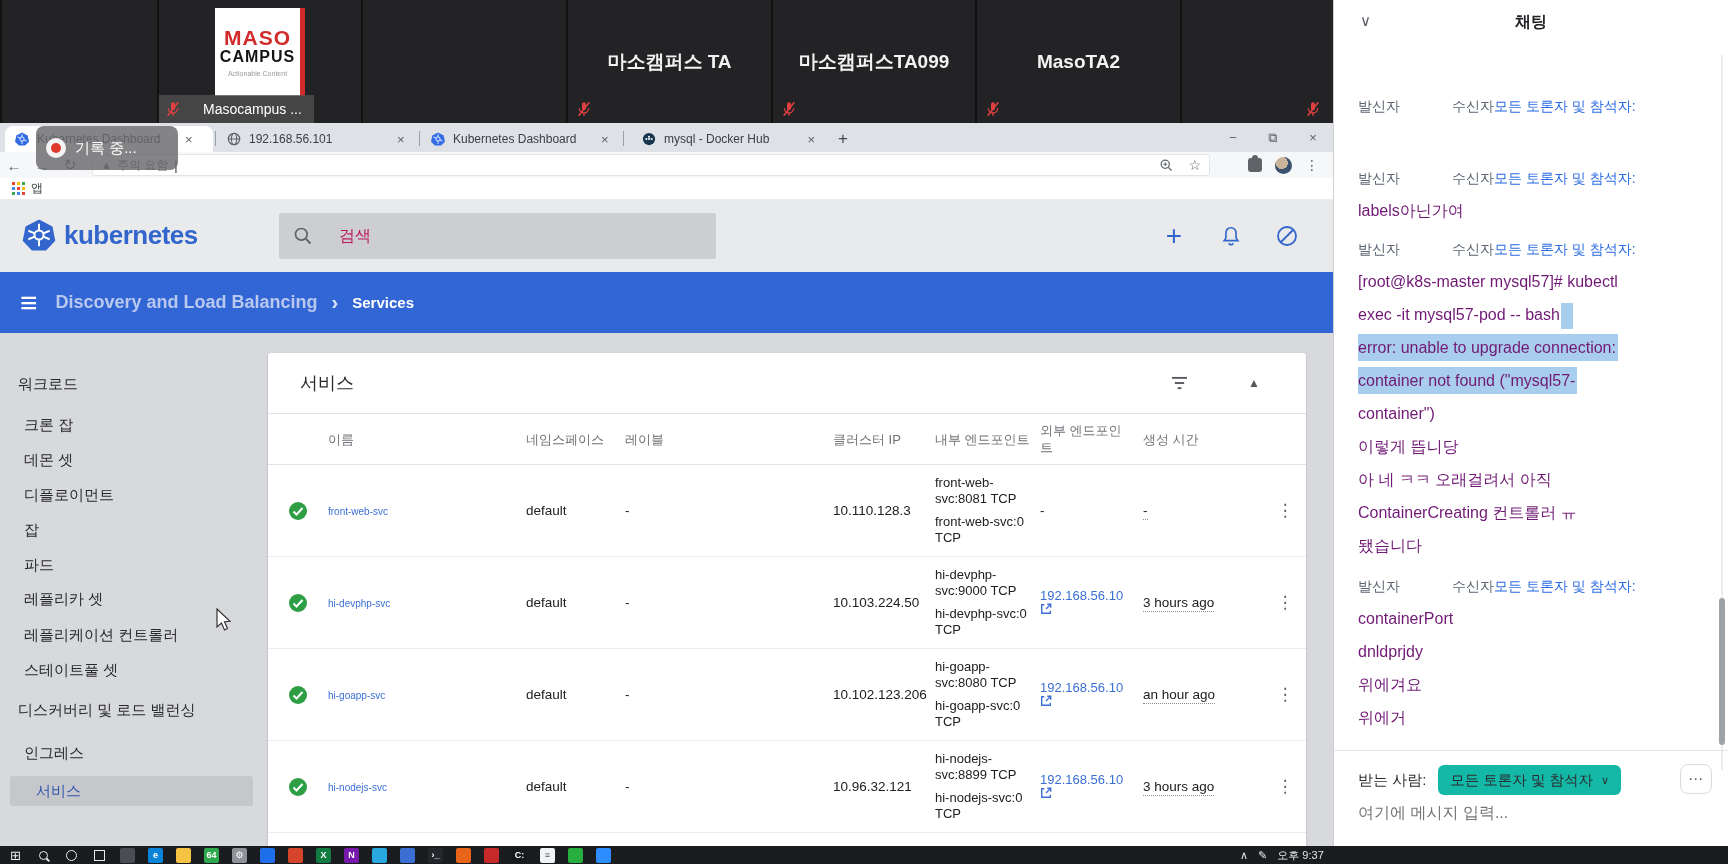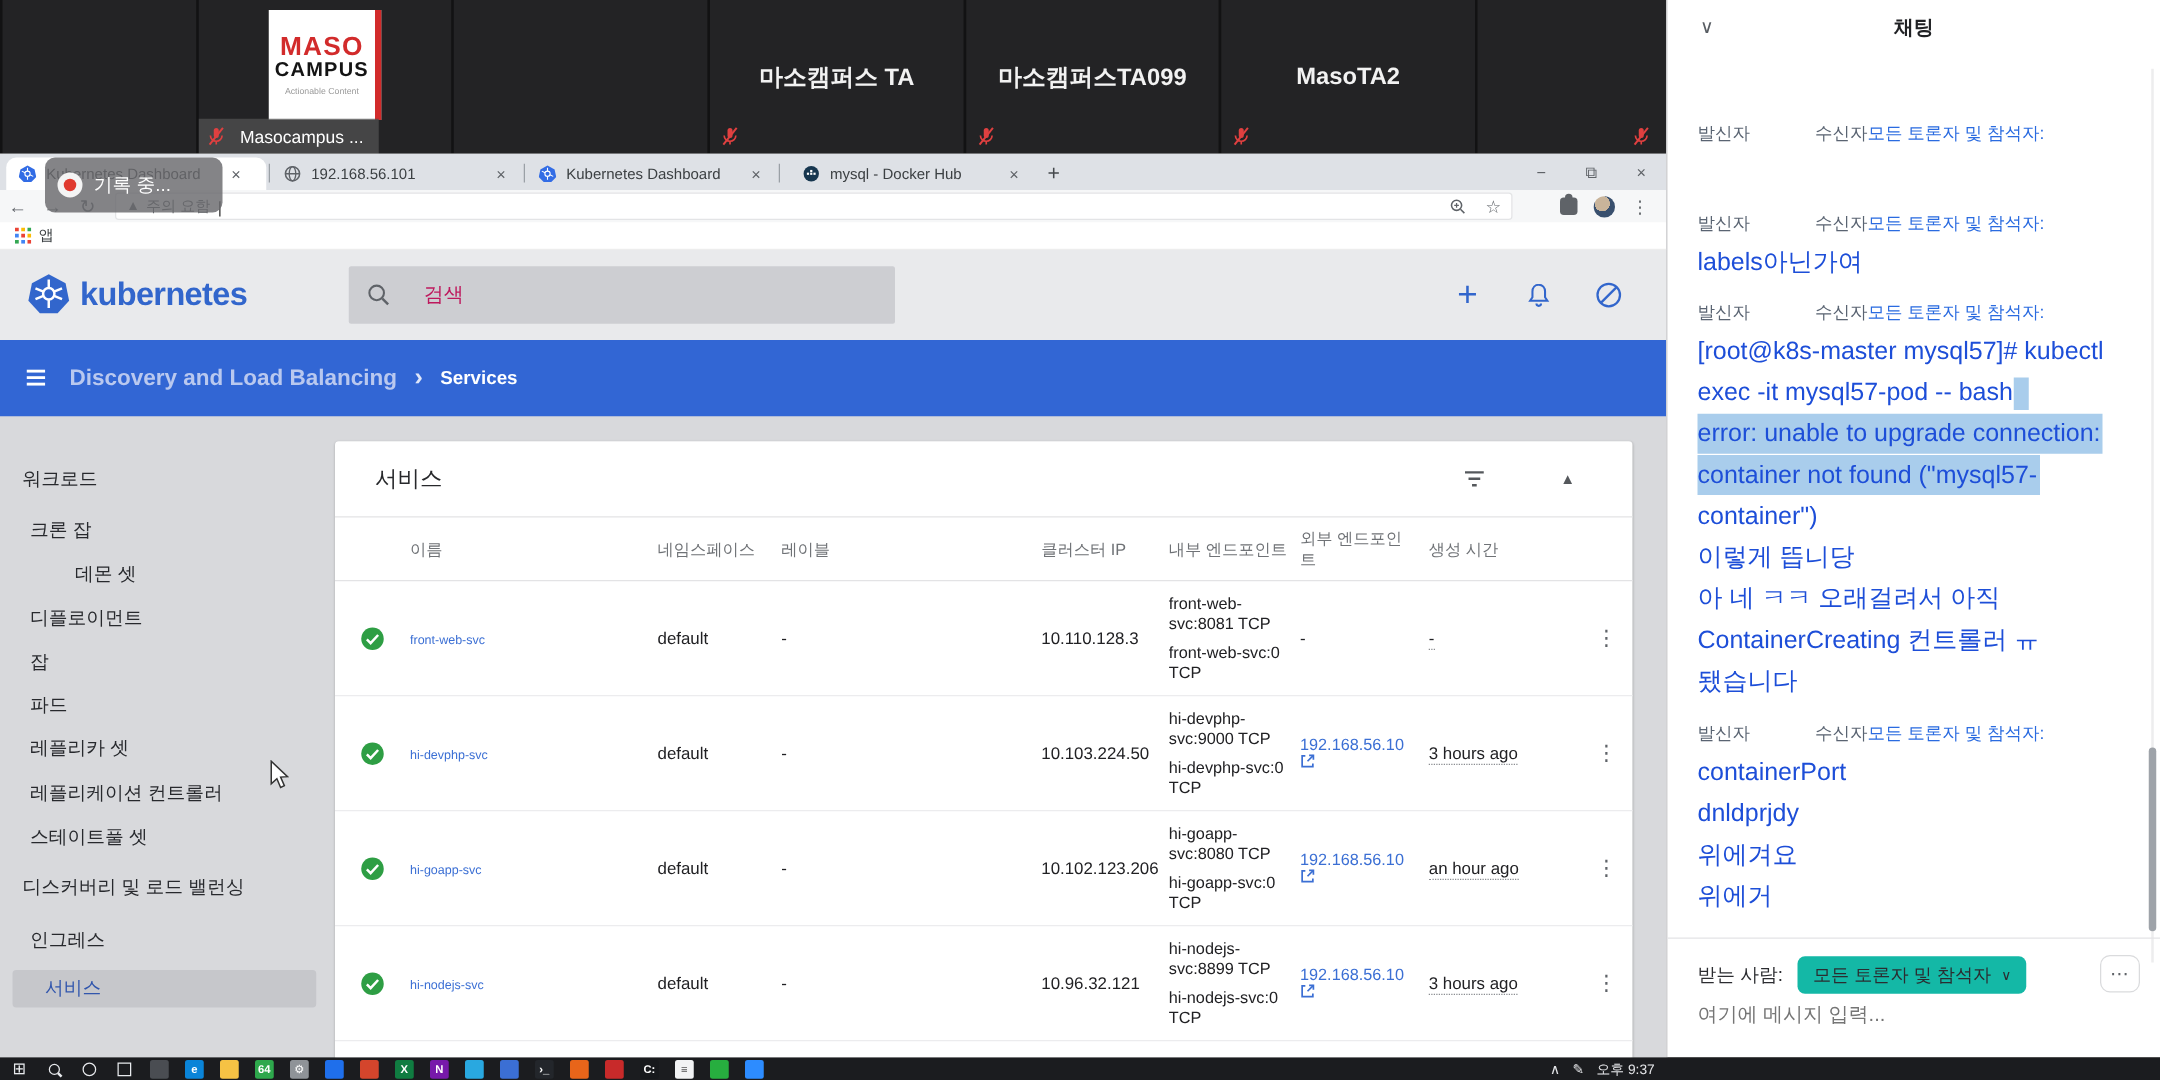--- a/index.html
+++ b/index.html
@@ -8,21 +8,21 @@
        -webkit-font-smoothing:antialiased;}
   .abs{position:absolute;}
 
   
   #conf{left:0;top:0;width:1333px;height:123px;background:#161617;overflow:hidden;}
   .tile{position:absolute;top:0;height:123px;background:#232325;border-left:2px solid #121213;box-sizing:border-box;}
   .tile-name{position:absolute;left:50%;top:50%;transform:translate(-50%,-50%);
              color:#f2f2f2;font-size:19px;font-weight:bold;white-space:nowrap;}
   .tile-mic{position:absolute;left:8px;bottom:6px;width:16px;height:16px;}
   .tile-label{position:absolute;left:0;bottom:0;height:28px;background:rgba(80,80,80,.78);
-              display:flex;align-items:center;gap:11px;padding:0 12px 0 6px;color:#fff;font-size:14px;}
+              display:flex;align-items:center;gap:22px;padding:0 12px 0 6px;color:#fff;font-size:14px;}
   .logo-card{position:absolute;left:50%;top:8px;transform:translateX(-50%);width:90px;height:88px;
              background:#fff;display:flex;flex-direction:column;align-items:center;justify-content:center;
              border-right:5px solid #d22b2b;box-sizing:border-box;}
   .logo-l1{color:#d22b2b;font-weight:bold;font-size:21px;letter-spacing:1px;line-height:21px;}
   .logo-l2{color:#141414;font-weight:bold;font-size:16px;letter-spacing:1px;line-height:18px;}
   .logo-l3{color:#9a9a9a;font-size:7px;margin-top:4px;}
 
   
   #rec{left:36px;top:126px;width:142px;height:44px;background:rgba(105,105,108,.82);border-radius:8px;
        display:flex;align-items:center;gap:9px;padding-left:10px;box-sizing:border-box;z-index:40;}
@@ -101,21 +101,21 @@
   
   #chat{left:1333px;top:0;width:395px;height:846px;background:#fff;border-left:1px solid #cfcfd2;box-sizing:border-box;}
   #chat-head{position:absolute;left:0;top:0;width:100%;height:46px;}
   #chat-collapse{position:absolute;left:26px;top:12px;color:#585d63;font-size:15px;}
   #chat-title{position:absolute;left:0;top:12px;width:100%;text-align:center;font-size:16px;font-weight:bold;color:#202124;}
   .msg{position:absolute;left:24px;width:345px;}
   .msg-head{font-size:14px;color:#5a6472;height:24px;}
   .msg-head .snd{display:inline-block;width:94px;}
   .msg-head .rcv-to{color:#5a6472;}
   .msg-head .rcv{color:#2a6be0;}
-  .msg-line{font-size:20px;line-height:33px;color:#1d4ed8;white-space:nowrap;}
+  .msg-line{font-size:16px;line-height:33px;color:#701a75;white-space:nowrap;}
   .hl{background:#a9cdec;padding:5px 2px 5px 0;}
   .hl-tail{display:inline-block;width:12px;height:26px;background:#a9cdec;vertical-align:middle;margin-left:1px;}
   #chat-track{position:absolute;right:5px;top:55px;width:2px;height:715px;background:#ededee;}
   #chat-thumb{position:absolute;right:3px;top:598px;width:6px;height:147px;border-radius:3px;background:#9ea3a9;}
   #compose-div{position:absolute;left:0;top:750px;width:100%;height:1px;background:#e4e4e6;}
   #to-row{position:absolute;left:24px;top:764px;width:350px;height:32px;display:flex;align-items:center;gap:12px;}
   #to-row .lbl{font-size:15px;color:#2b2c30;}
   #to-pill{background:#14b8a6;border-radius:6px;height:30px;display:flex;align-items:center;gap:8px;
            padding:0 12px;font-size:14.5px;color:#2b2c30;}
   #to-pill .chev{font-size:11px;color:#2b2c30;}
@@ -339,21 +339,21 @@
   <div id="bluebar">
     <span class="burger">≡</span>
     <span class="bc1">Discovery and Load Balancing</span>
     <span class="sep">›</span>
     <span class="bc2">Services</span>
   </div>
 
   <div id="sidebar">
       <div class="sbitem" style="margin-top: 24px;">워크로드</div>
       <div class="sbitem ind" style="margin-top: 17px;">크론 잡</div>
-      <div class="sbitem ind" style="margin-top: 11px; margin-left: 36px;">데몬 셋</div>
+      <div class="sbitem ind" style="margin-top: 11px;">데몬 셋</div>
       <div class="sbitem ind" style="margin-top: 11px;">디플로이먼트</div>
       <div class="sbitem ind" style="margin-top: 11px;">잡</div>
       <div class="sbitem ind" style="margin-top: 11px;">파드</div>
       <div class="sbitem ind" style="margin-top: 10px;">레플리카 셋</div>
       <div class="sbitem ind" style="margin-top: 12px;">레플리케이션 컨트롤러</div>
       <div class="sbitem ind" style="margin-top: 11px;">스테이트풀 셋</div>
       <div class="sbitem" style="margin-top: 16px;">디스커버리 및 로드 밸런싱</div>
       <div class="sbitem ind" style="margin-top: 19px;">인그레스</div>
       <div class="sbitem ind sel" style="margin-top: 11px;">서비스</div>
     </div>

